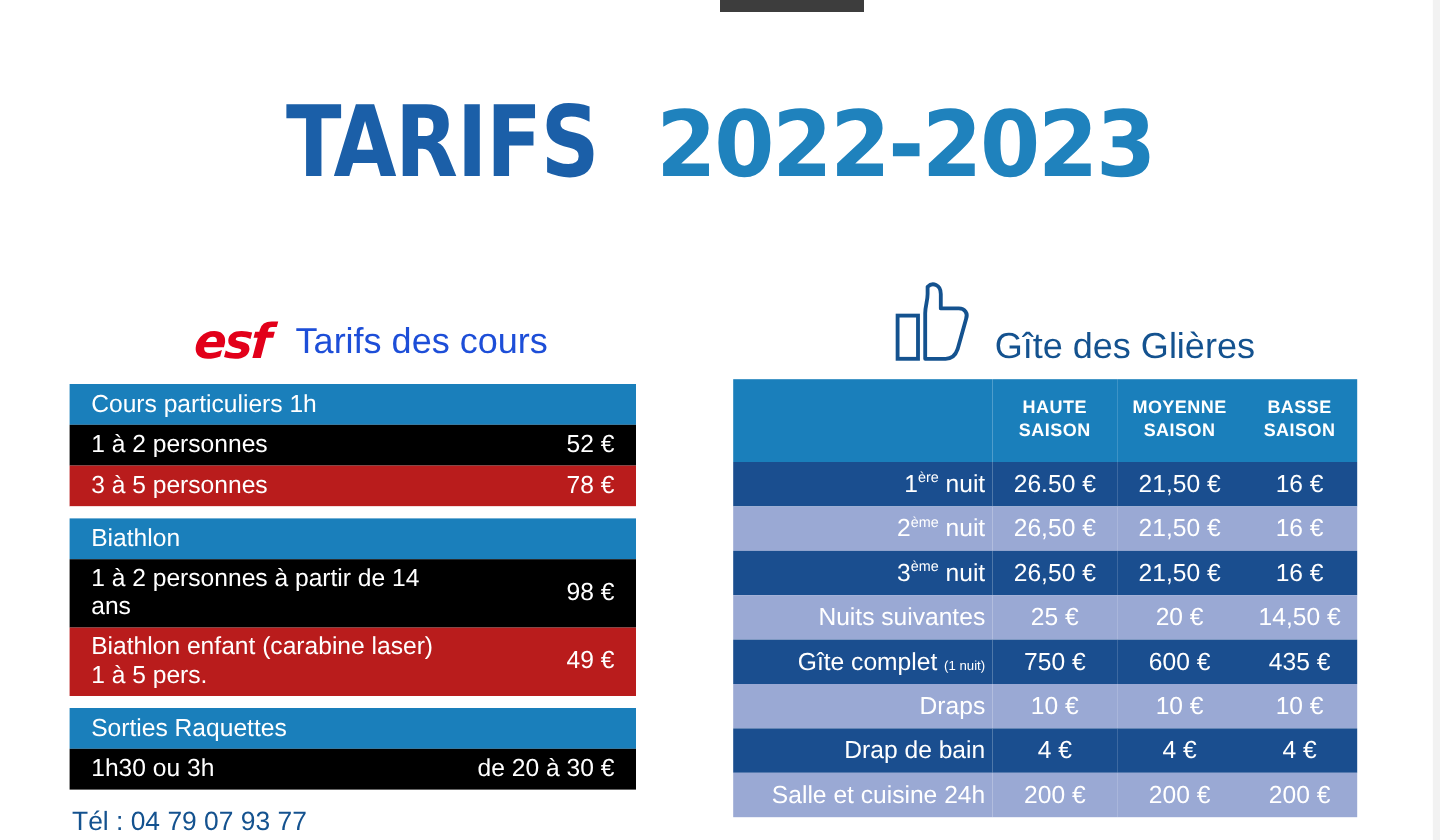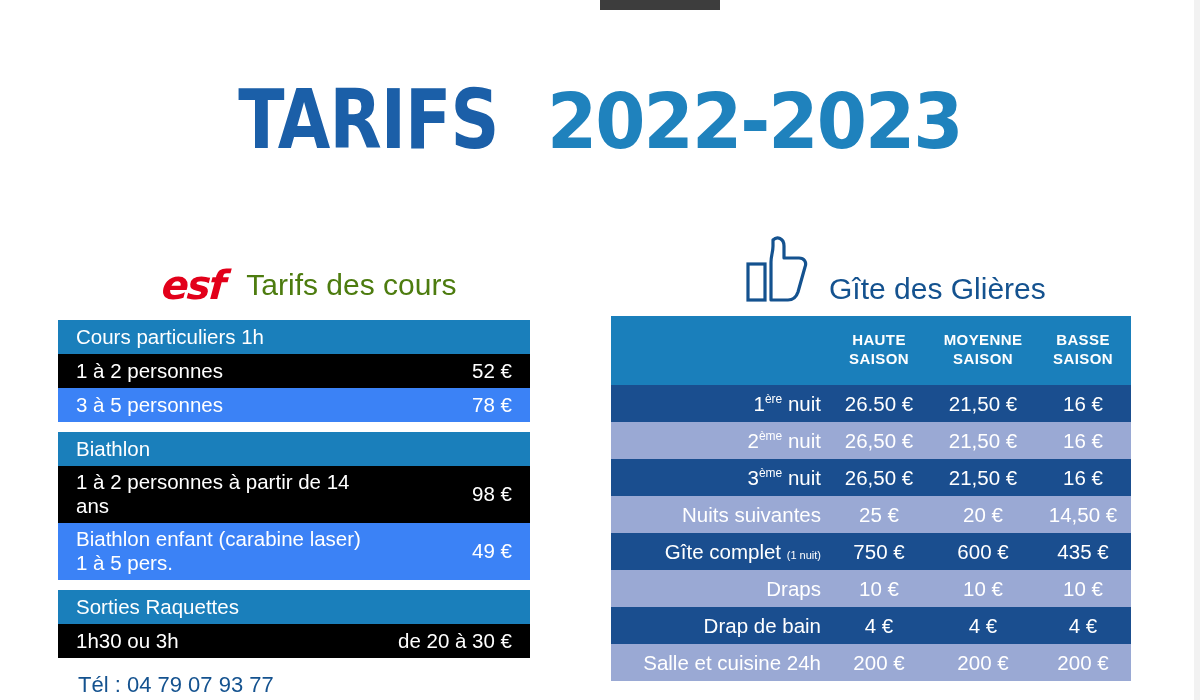--- a/index.html
+++ b/index.html
@@ -81,21 +81,21 @@
     font-weight: bold;
     font-style: italic;
     font-size: 40px;
     color: #e2001a;
     letter-spacing: -2px;
     line-height: 1;
     transform: skewX(-4deg);
   }
   .left-head-title {
     font-size: 30px;
-    color: #4d7c0f;
+    color: #1d4ed8;
     margin-left: 22px;
     letter-spacing: 0px;
   }
 
   .tbl-left {
     margin-top: 8px;
     width: 472px;
     border-collapse: collapse;
   }
   .tbl-left td {
@@ -105,30 +105,30 @@
     height: 25px;
     vertical-align: middle;
   }
   .tbl-left td.price {
     text-align: right;
     padding-right: 18px;
     white-space: nowrap;
   }
   .row-head td      { background: #1a7fbb; }
   .row-dark td      { background: #000000; }
-  .row-light td     { background: #3b82f6; margin-left: 16px; }
+  .row-light td     { background: #b91c1c; margin-left: 16px; }
   .row-gap td {
     background: #ffffff;
     height: 10px;
     padding: 0;
   }
 
   .phone {
     margin-top: 14px;
-    margin-left: 20px;
+    margin-left: 2px;
     font-size: 22px;
     color: #14528f;
   }
 
   
   .right-col {
     position: absolute;
     left: 611px;
     top: 228px;
     width: 520px;

